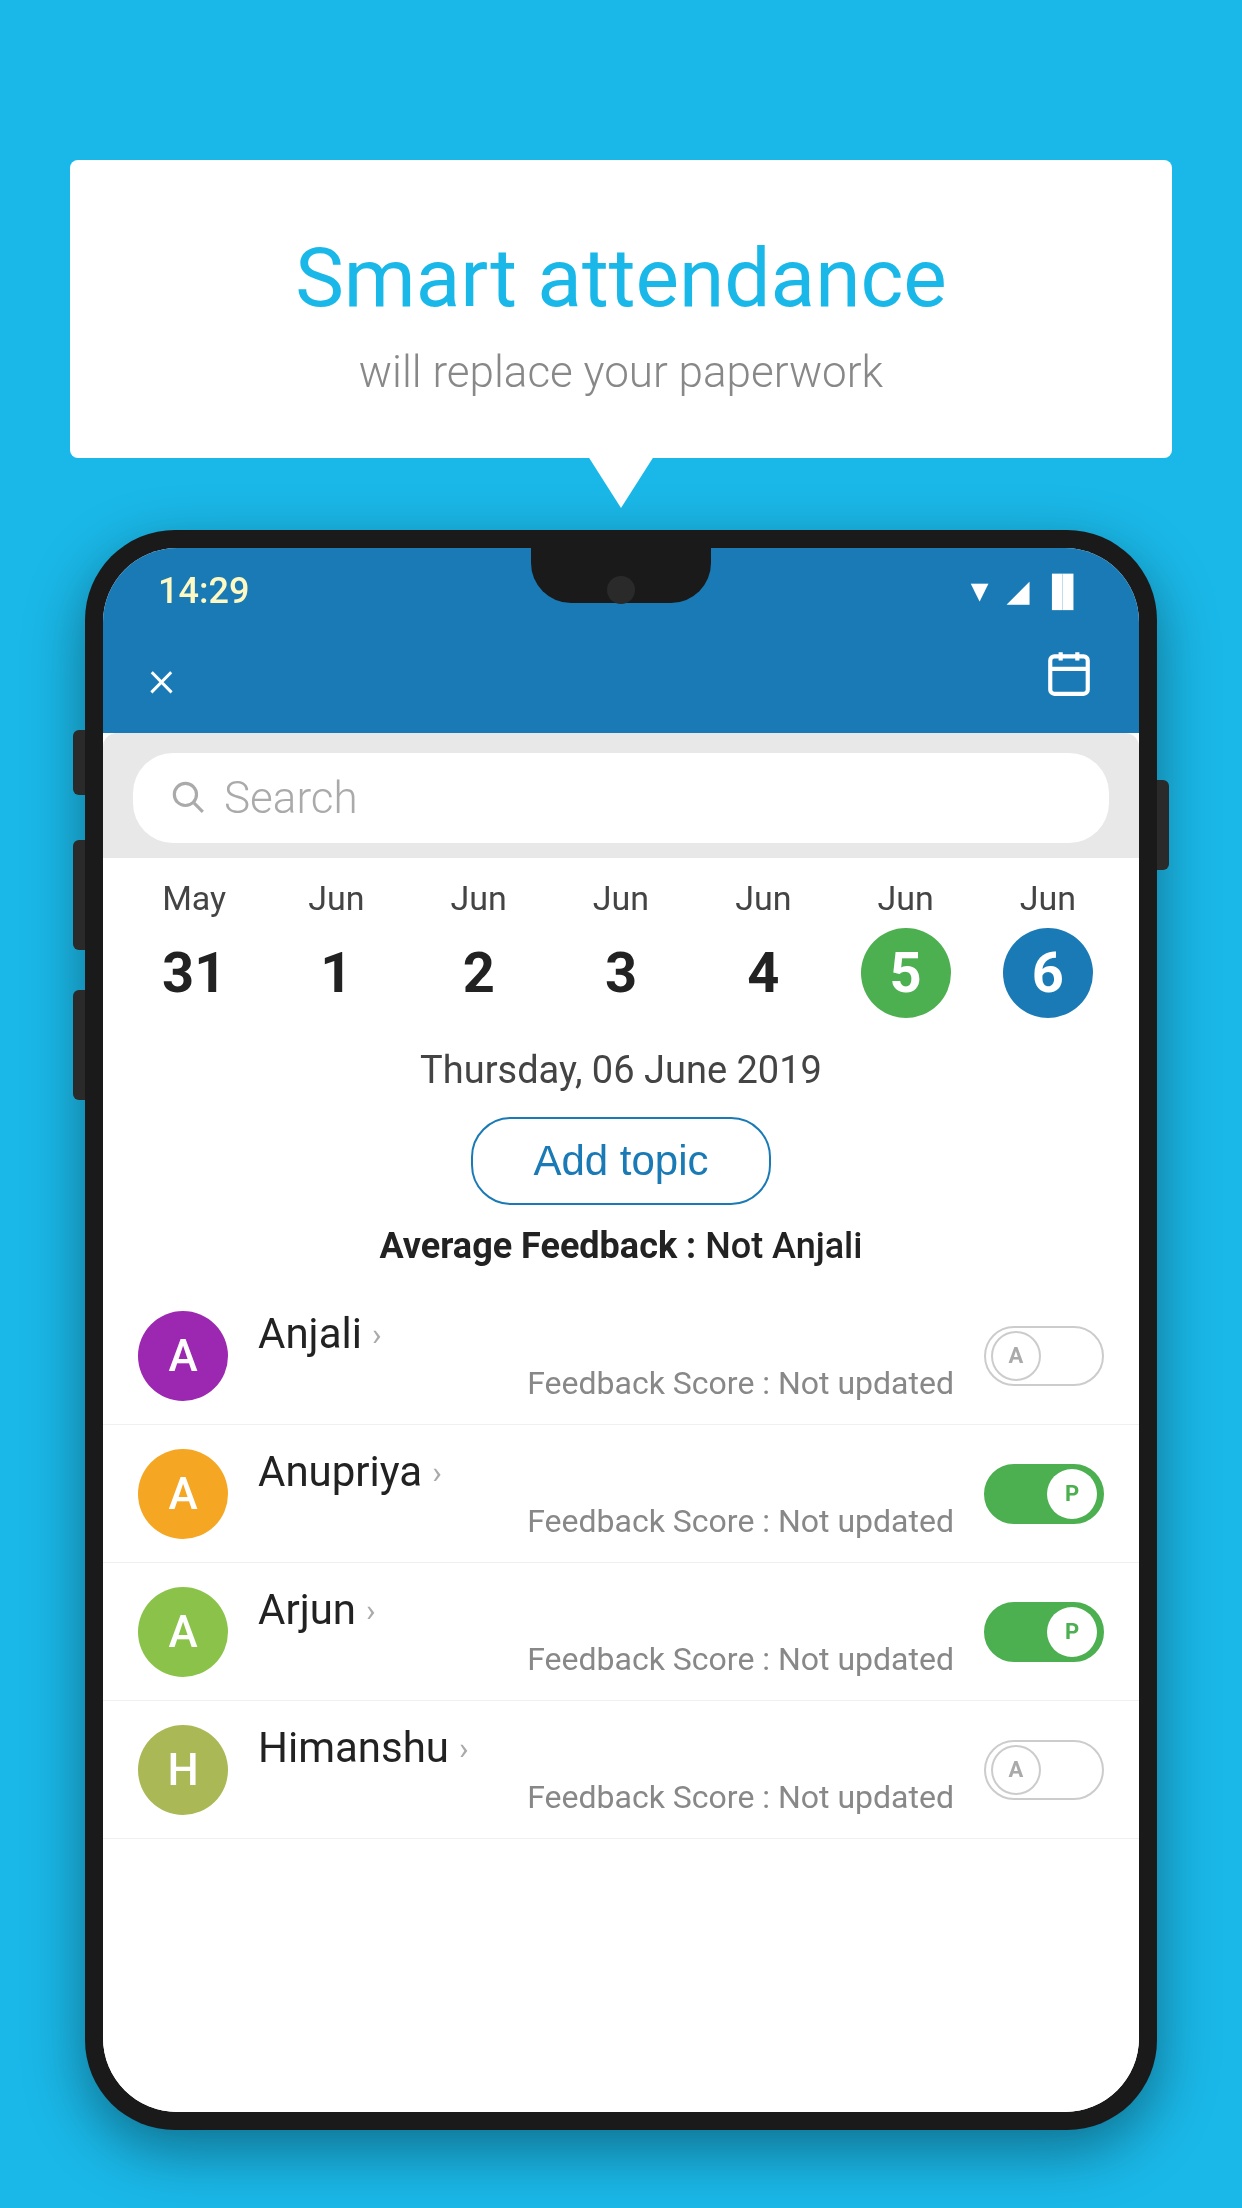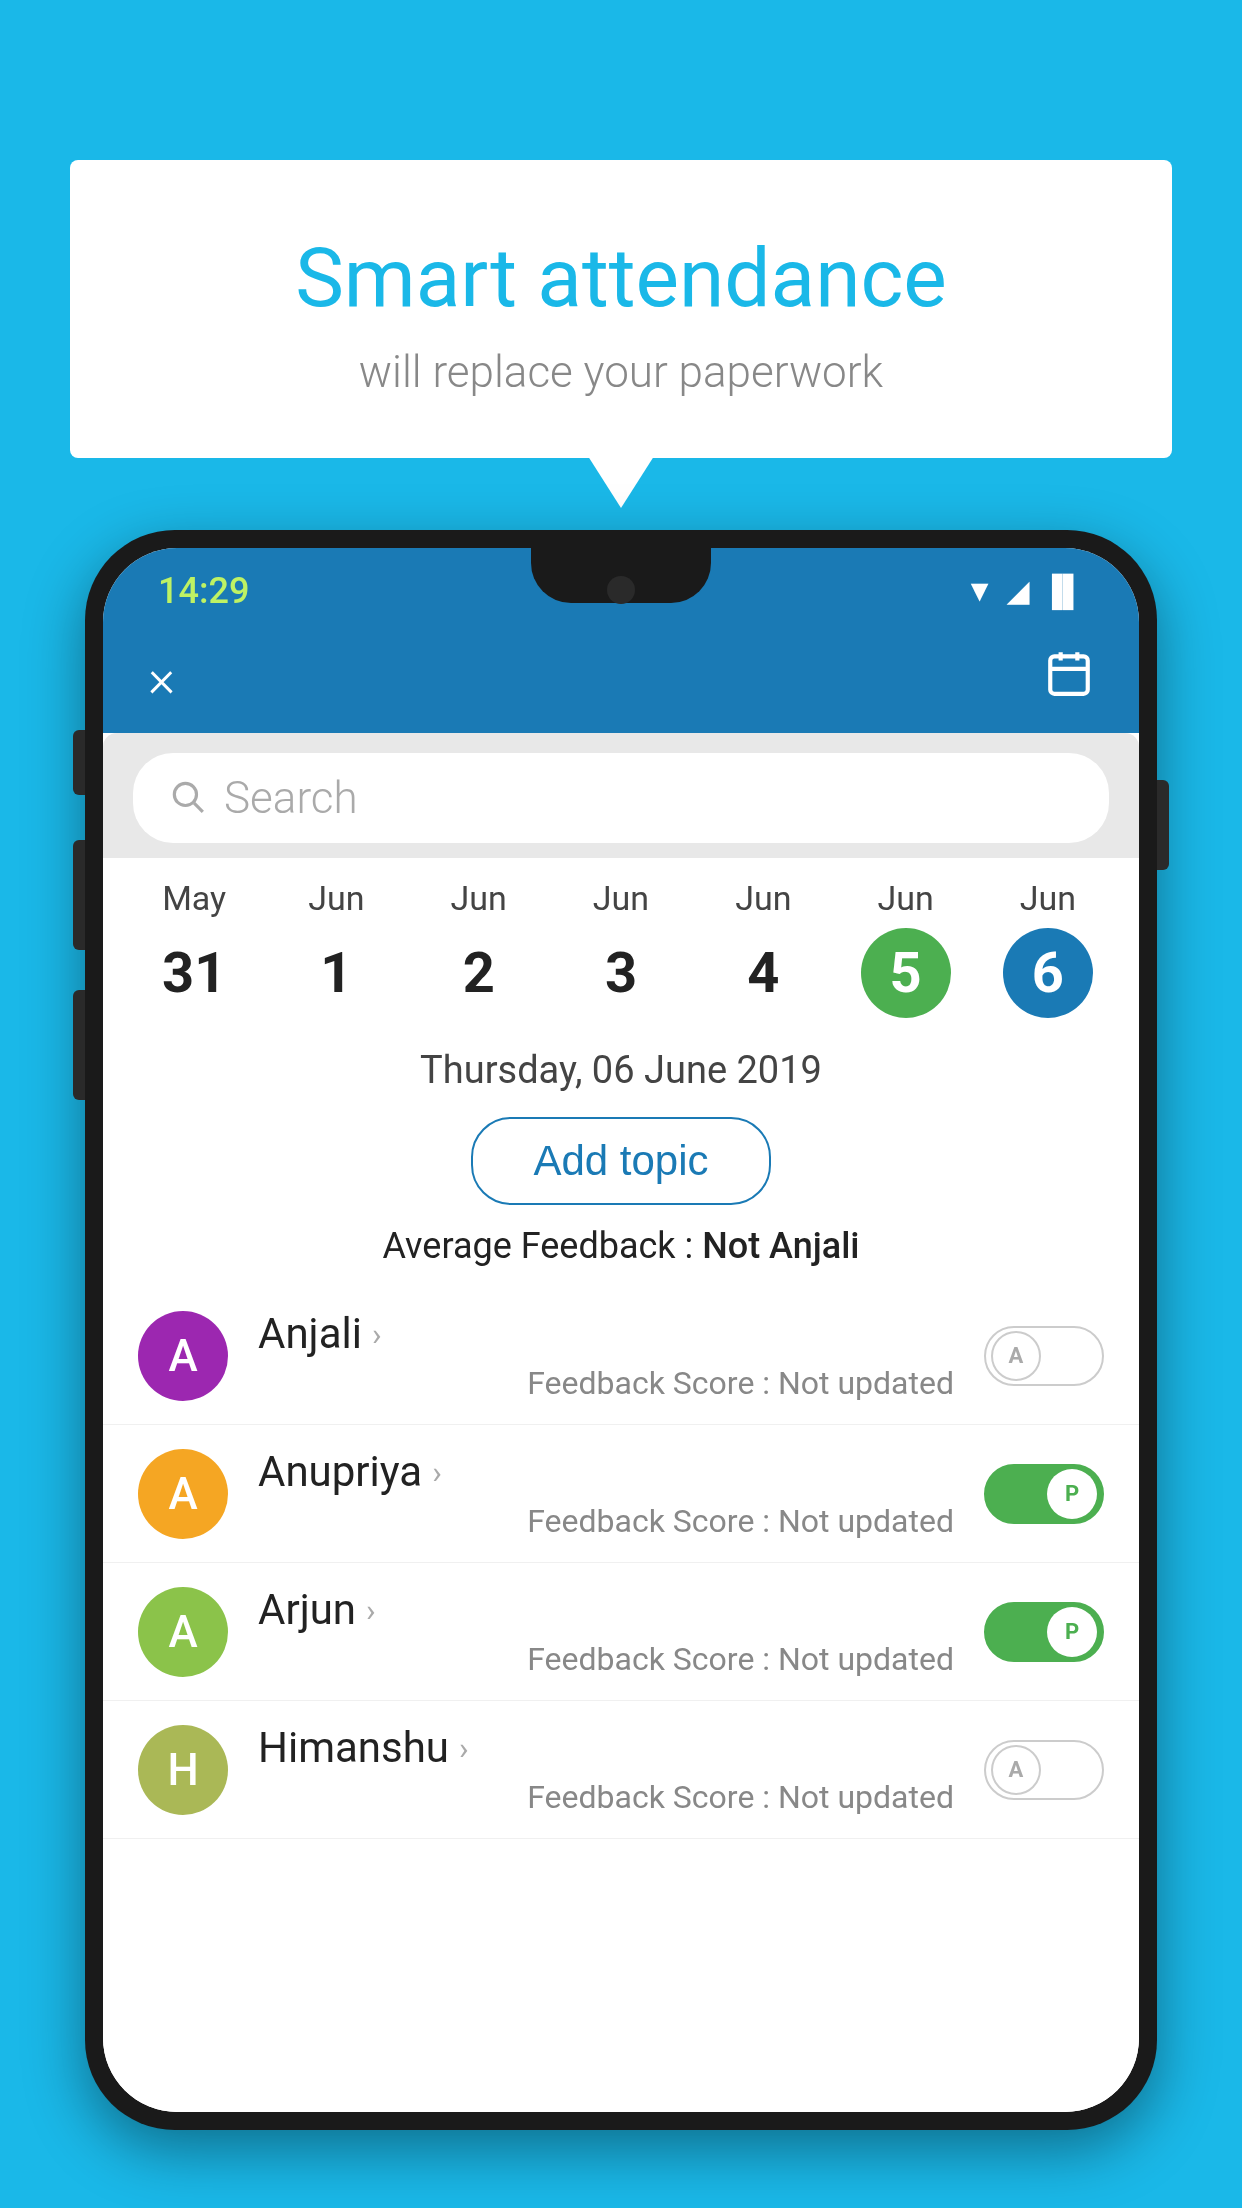--- a/index.html
+++ b/index.html
@@ -160,21 +160,21 @@
       height: 75px;
       display: flex;
       align-items: center;
       justify-content: space-between;
       padding: 0 55px;
       padding-top: 10px;
       flex-shrink: 0;
     }
 
     .status-time {
-      color: #bef264;
+      color: #fef9c3;
       font-size: 36px;
       font-weight: 500;
       text-align: right;
     }
 
     .status-icons {
       display: flex;
       align-items: center;
       gap: 12px;
     }
@@ -318,21 +318,21 @@
     .avg-feedback {
       text-align: center;
       font-size: 36px;
       color: #888;
       padding: 0 0 20px;
       flex-shrink: 0;
     }
 
     .avg-feedback span {
       color: #222;
-      font-weight: 400;
+      font-weight: 700;
     }
 
     
     .student-list {
       flex: 1;
       overflow: hidden;
     }
 
     .student-item {
       display: flex;

